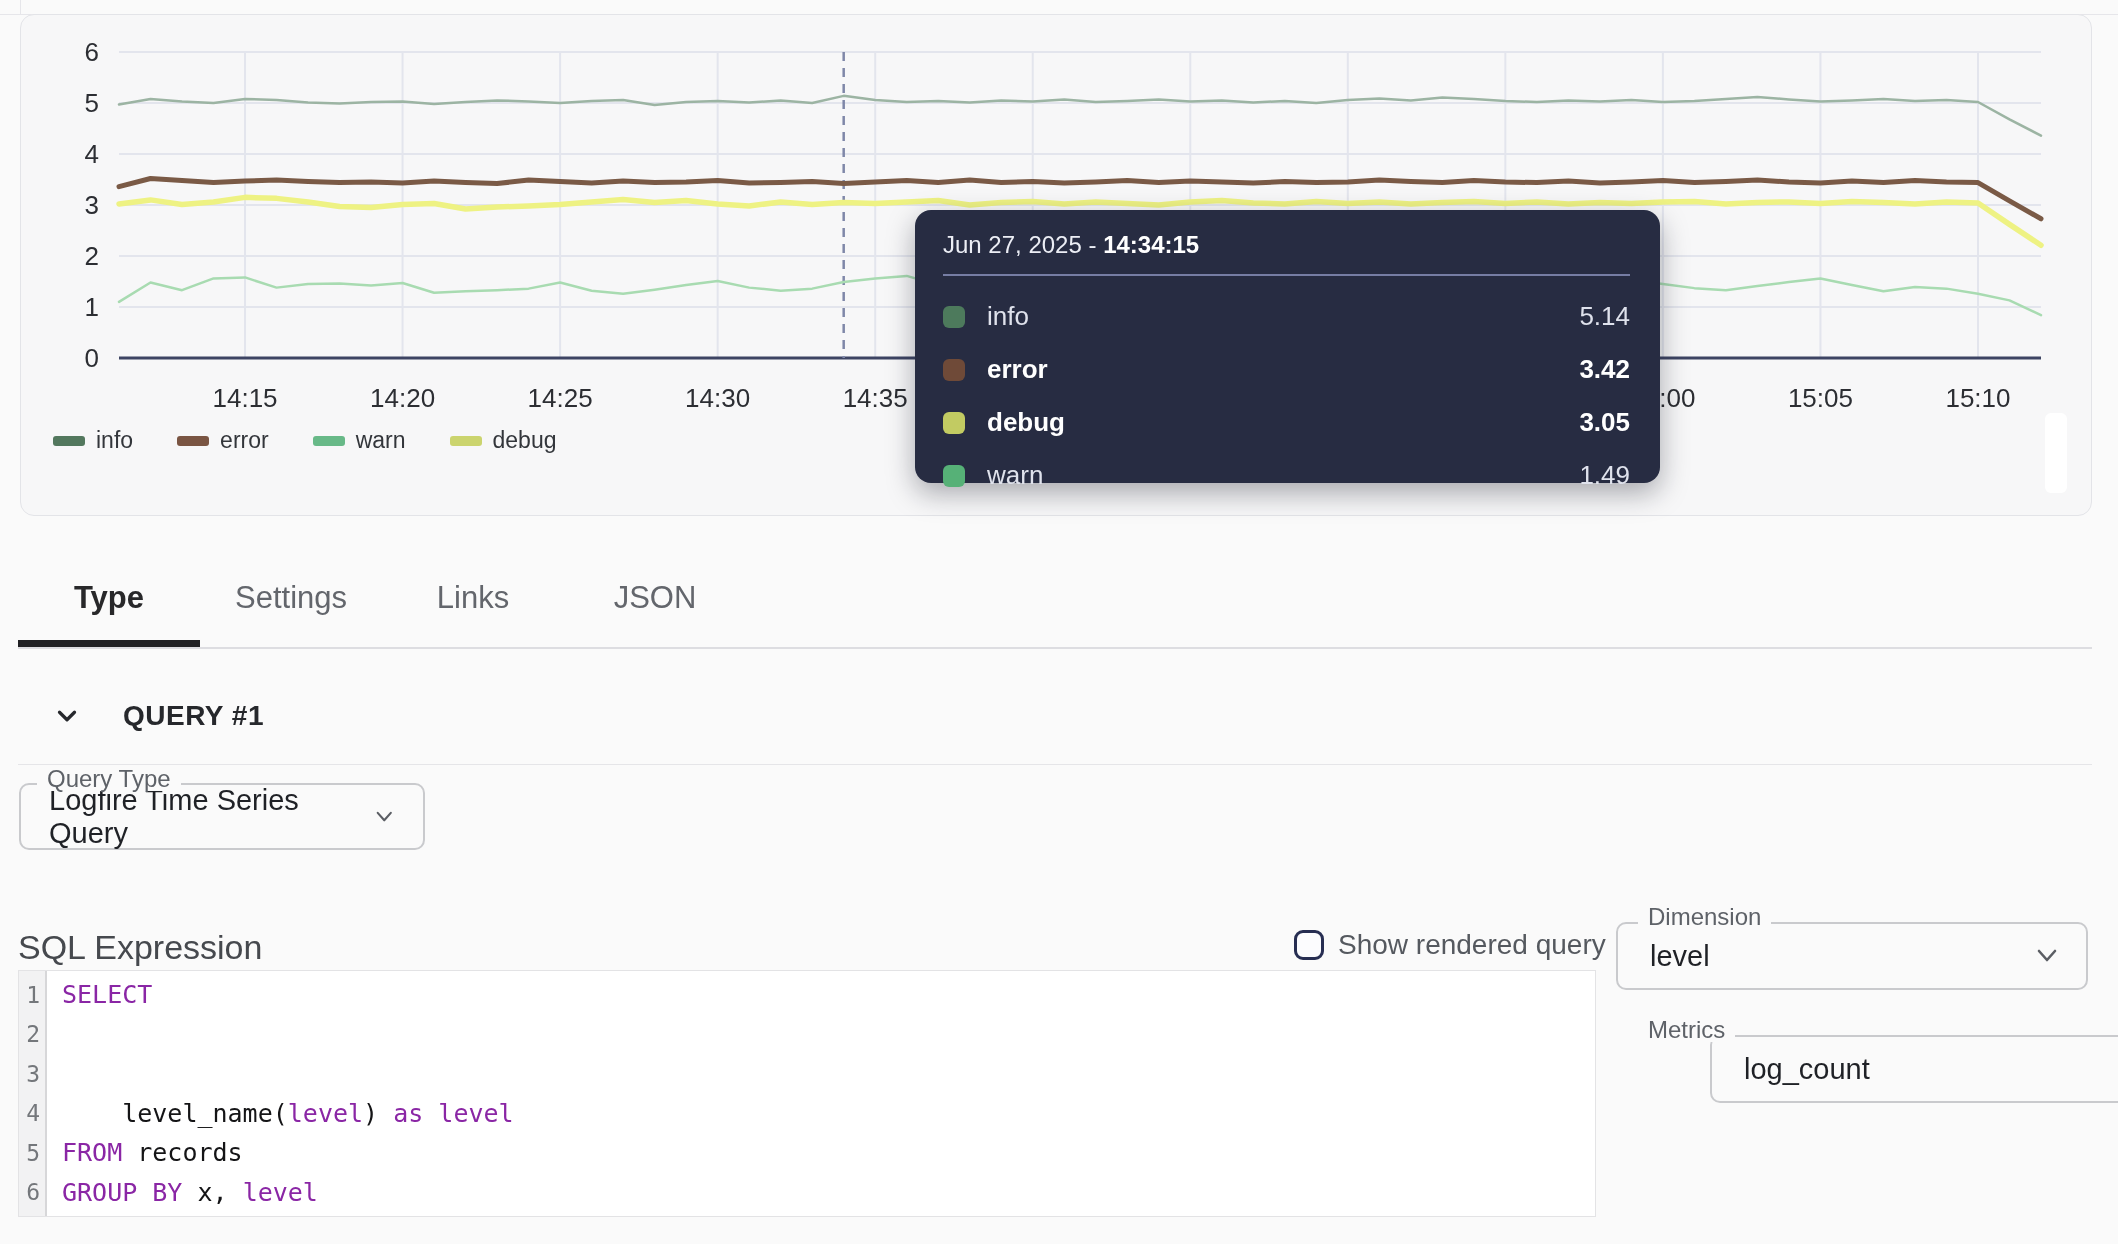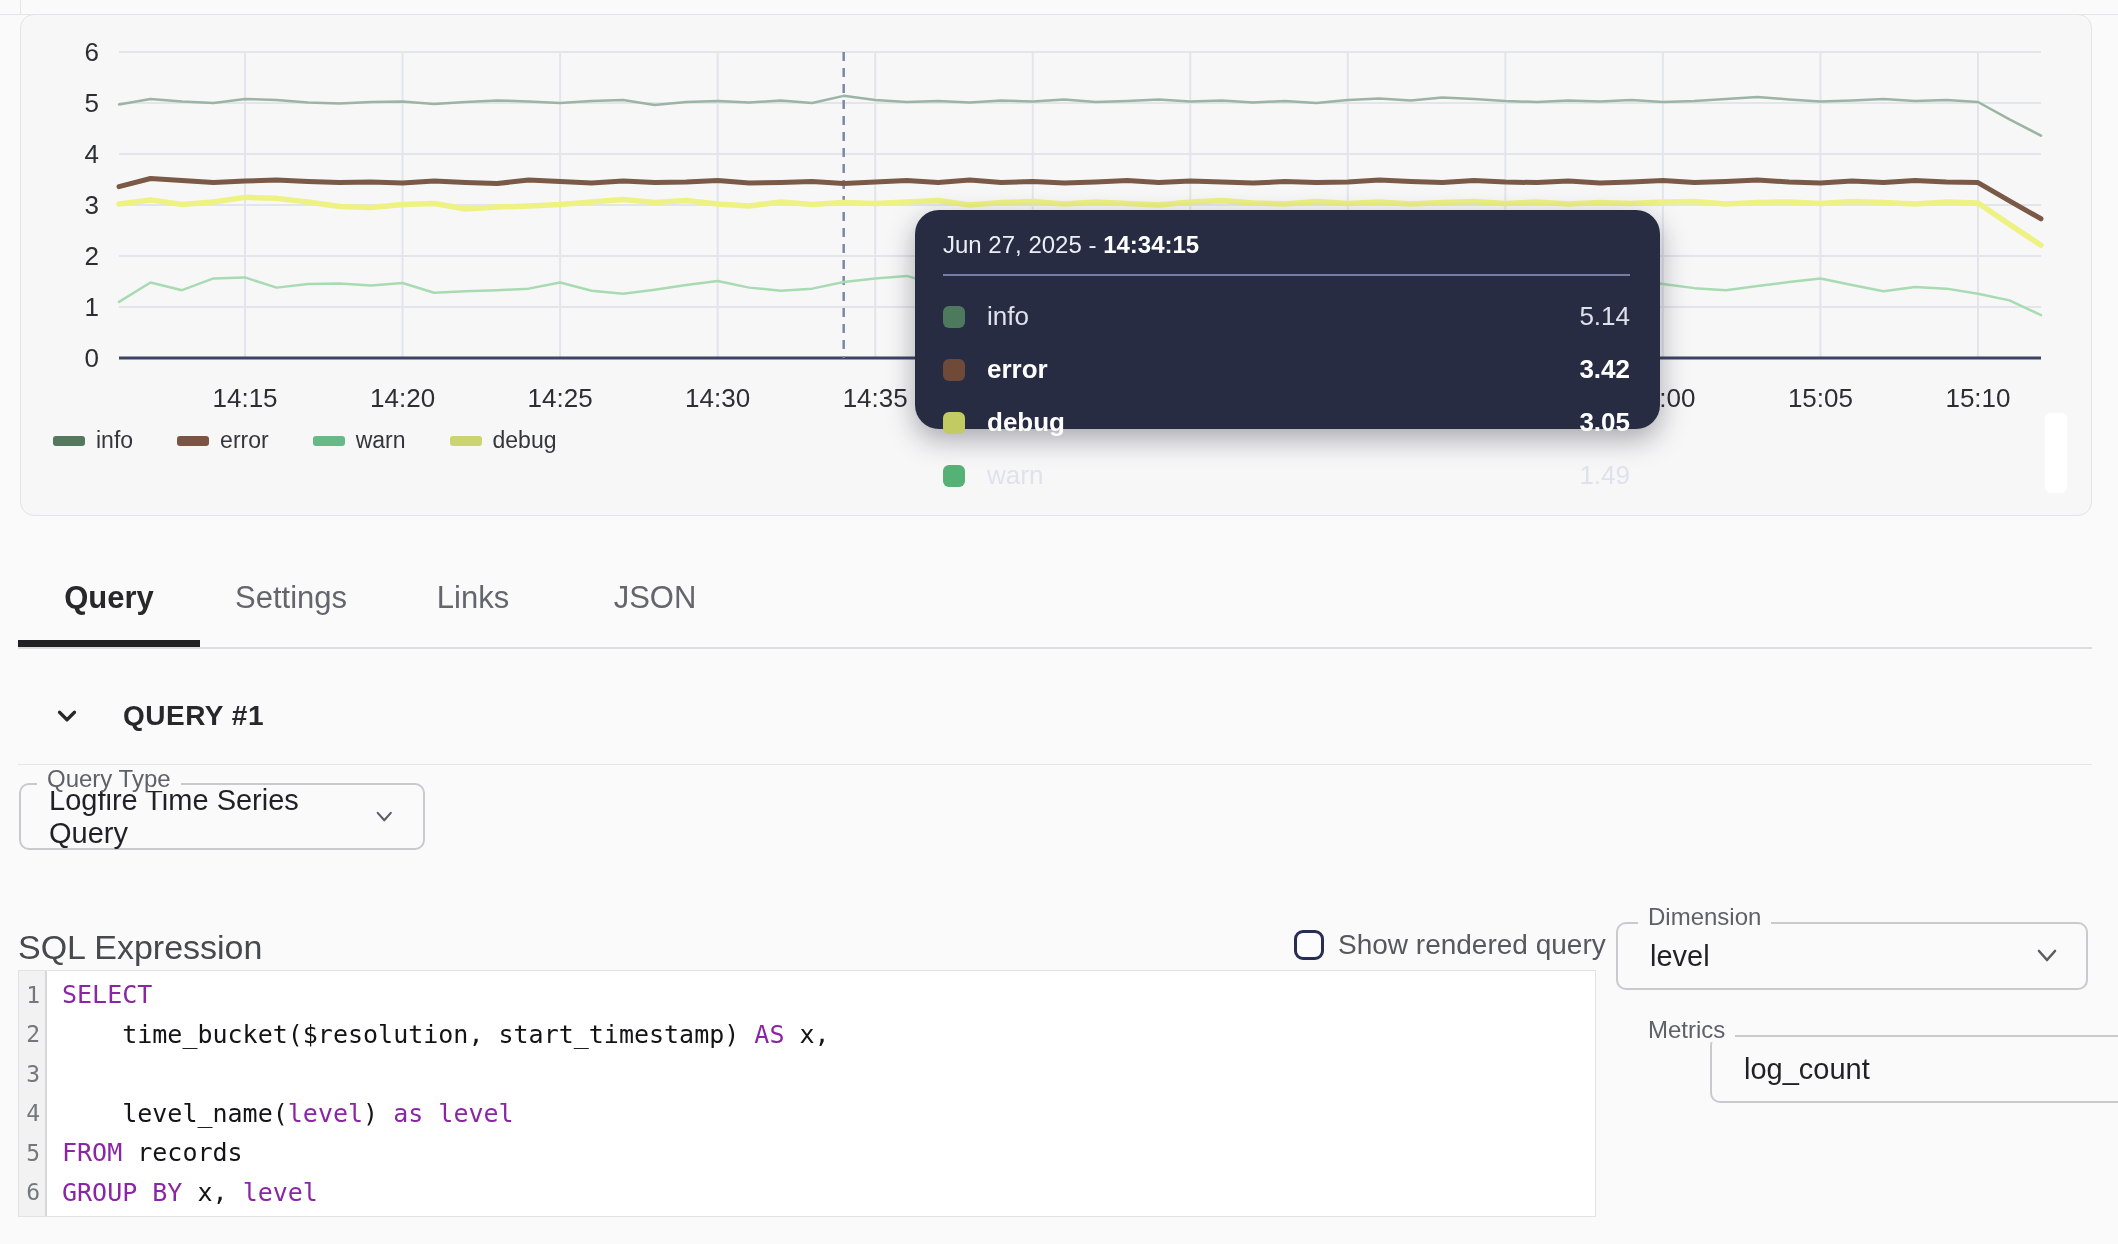--- a/index.html
+++ b/index.html
@@ -15,21 +15,21 @@
   .chart-panel{left:20px;top:14px;width:2072px;height:502px;background:#f7f7f8;
     border:1px solid #e3e4e8;border-radius:14px;box-sizing:border-box;}
   .chart-svg{position:absolute;left:0;top:0;}
   .legend{position:absolute;left:32px;top:412px;display:flex;gap:44px;align-items:center;}
   .legend-item{display:flex;align-items:center;gap:11px;cursor:pointer;}
   .legend-swatch{width:32px;height:10px;border-radius:3px;}
   .legend-label{font-size:23px;color:#33363b;}
   .scroll-thumb{position:absolute;left:2024px;top:398px;width:22px;height:80px;background:#ffffff;border-radius:6px;}
 
   
-  .tooltip{left:915px;top:210px;width:745px;height:219px;background:#272c42;border-radius:24px;
+  .tooltip{left:915px;top:210px;width:745px;height:273px;background:#272c42;border-radius:16px;
     box-shadow:0 10px 28px rgba(18,20,34,.35);z-index:20;box-sizing:border-box;
     padding:22px 30px 14px 28px;color:#e7eaf2;}
   .tt-title{font-size:24px;line-height:26px;color:#eceef5;}
   .tt-title b{color:#ffffff;font-weight:700;}
   .tt-divider{margin-top:16px;height:2px;background:#767da4;}
   .tt-rows{margin-top:14px;}
   .tt-row{display:flex;align-items:center;height:53px;font-size:26px;color:#dfe2ec;}
   .tt-row.bold{color:#ffffff;font-weight:700;}
   .tt-swatch{width:22px;height:22px;border-radius:6px;margin-right:22px;flex:none;}
   .tt-value{margin-left:auto;}
@@ -176,21 +176,21 @@
         </div>
         <div class="tt-row">
           <span class="tt-swatch" style="background: rgb(86, 177, 119);"></span>
           <span>warn</span>
           <span class="tt-value">1.49</span>
         </div>
       </div>
   </div>
 
   <div class="abs tabs" id="tabs">
-      <div class="tab active">Query</div>
+      <div class="tab active">Type</div>
       <div class="tab">Settings</div>
       <div class="tab">Links</div>
       <div class="tab">JSON</div>
     </div>
   <div class="abs tab-underline"></div>
   <div class="abs tabs-divider"></div>
 
   <div class="abs qsec">
     <svg class="chev" viewBox="0 0 24 24">
       <polyline points="6,9 12,15 18,9" fill="none" stroke="#26282c" stroke-width="2.6" stroke-linecap="round" stroke-linejoin="round"></polyline>
@@ -216,21 +216,20 @@
 
   <div class="abs editor">
     <div class="gutter"></div>
     <div class="code-lines" id="code-lines">
         <div class="code-row">
           <span class="ln">1</span>
           <span class="code-text"><span class="kw" style="color: rgb(138, 38, 165);">SELECT</span></span>
         </div>
         <div class="code-row">
           <span class="ln">2</span>
-          <span class="code-text"><span>    time_bucket($resolution, start_timestamp) </span><span class="kw" style="color: rgb(138, 38, 165);">AS</span><span> x,</span></span>
         </div>
         <div class="code-row">
           <span class="ln">3</span>
         </div>
         <div class="code-row">
           <span class="ln">4</span>
           <span class="code-text"><span>    level_name(</span><span class="kw" style="color: rgb(138, 38, 165);">level</span><span>) </span><span class="kw" style="color: rgb(138, 38, 165);">as</span><span> </span><span class="kw" style="color: rgb(138, 38, 165);">level</span></span>
         </div>
         <div class="code-row">
           <span class="ln">5</span>

